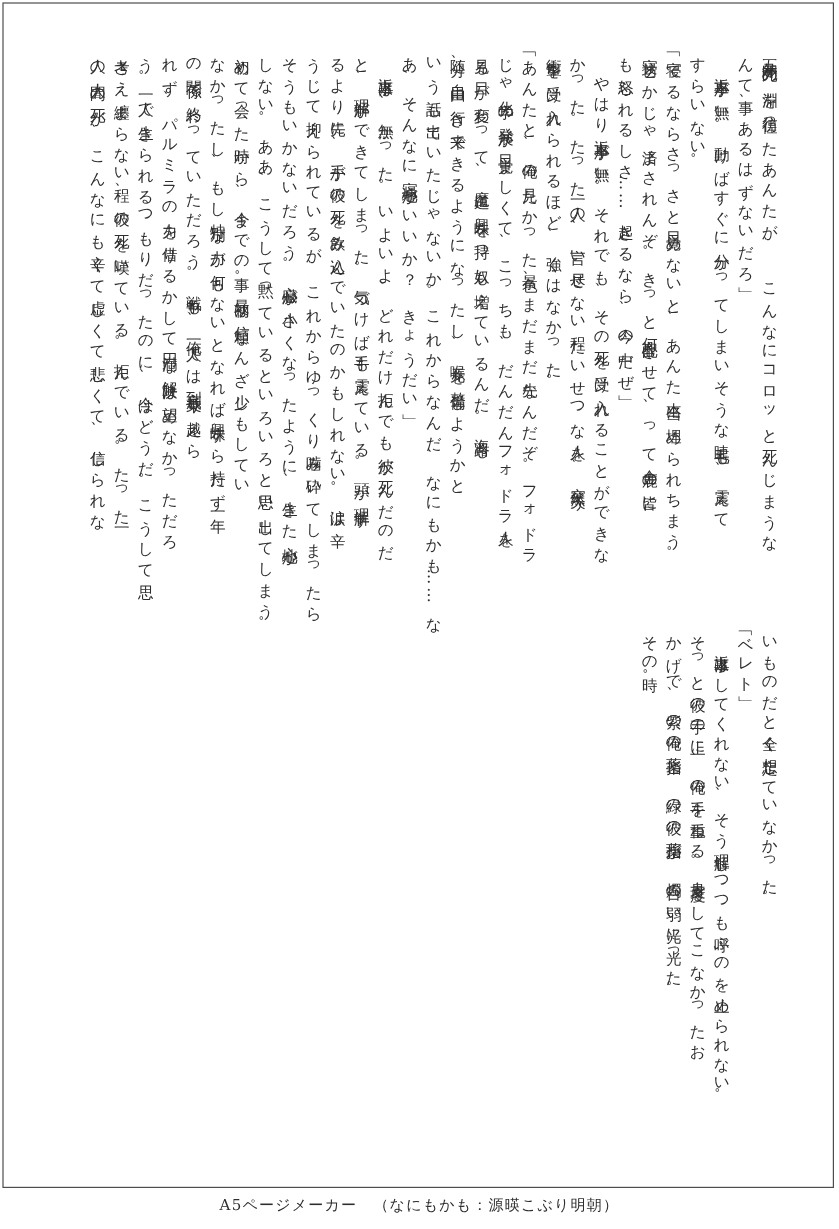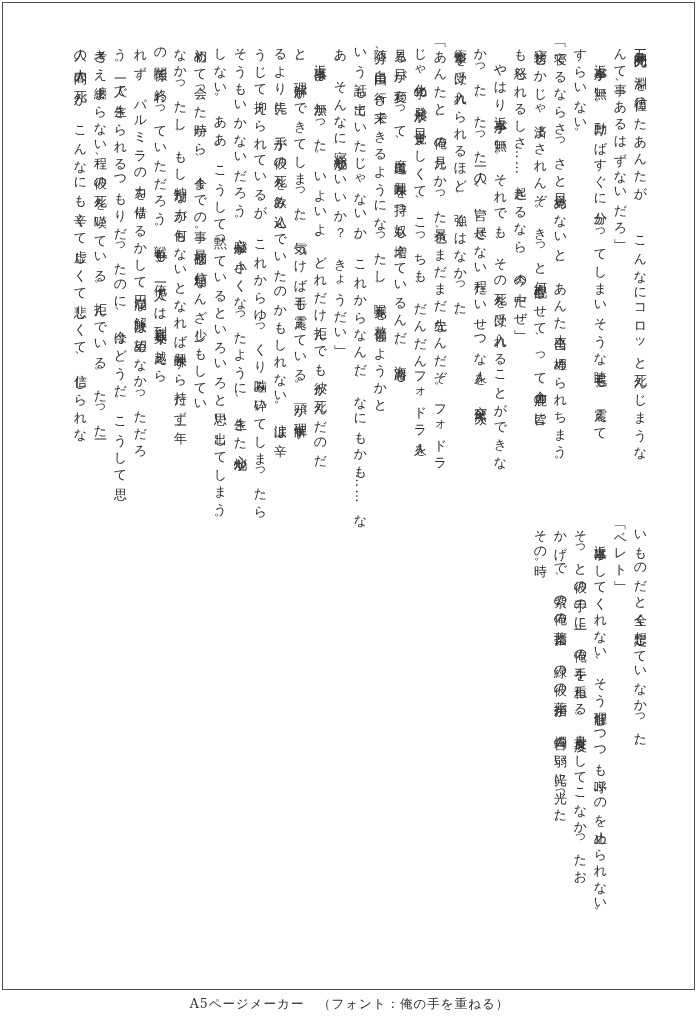--- a/index.html
+++ b/index.html
@@ -62,13 +62,13 @@
   }
 </style>
 </head>
 <body>
 
 <div class="page">
   <div class="vtext vtext-top"><p>五年間死の淵を彷徨ったあんたが、　こんなにコロッと死んじまうな</p><p>んて事、あるはずないだろ」</p><p>　返事が無い。動けばすぐに分かってしまいそうな睫毛も、震えて</p><p>すらいない。</p><p>「寝てるならさっさと目覚めないと、あんた本当に埋められちまう。</p><p>寝坊とかじゃ済まされんぞ。きっと何心配させて、って金鹿の皆に</p><p>も怒られるしさ……起きるなら、今の中だぜ」</p><p>　やはり返事が無い。それでも、その死を受け入れることができな</p><p>かった。たった一人の、言い尽せない程たいせつな人を、突然失う</p><p>衝撃を受け入れられるほど、強くはなかった。</p><p>「あんたと、俺の見たかった景色、まだまだ先なんだぞ。フォドラ</p><p>じゃ化学の発展が目覚ましくて、こっちも、だんだんフォドラ人を</p><p>見る目が変わって、魔道に興味を持つ奴も増えているんだ。海路も</p><p>随分、自由に行き来できるようになったし、喉元を整備しようかと</p><p>いう話も出ていたじゃないか。これからなんだ、なにもかも……な</p><p>あ、そんなに寝心地がいいか？　きょうだい」</p><p>　返事は、無かった。いよいよ、どれだけ拒んでも彼が死んだのだ</p><p>と、理解ができてしまった。気づけば手も震えている。頭が理解す</p><p>るより先に、手が彼の死を飲み込んでいたのかもしれない。涙は辛</p><p>うじて抑えられているが、これからゆっくり噛み砕いてしまったら</p><p>そうもいかないだろう。心臓が小さくなったように、生きた心地が</p><p>しない。ああ、こうして黙っているといろいろと思い出してしまう。</p><p>初めて会った時から、今までの事。最初は信頼なんざ少しもしてい</p><p>なかったし、もし特別な力が何もないとなれば興味すら持たず一年</p><p>の関係で終わっていただろう。戦争も、俺一人では到底乗り越えら</p><p>れず、パルミラの力を借りるかして円満な解決は望めなかっただろ</p><p>う。一人で生きられるつもりだったのに、今はどうだ。こうして思</p><p>考さえ纏まらない程、彼の死を嘆いている。拒んでいる。たった一</p><p>人の人間の死が、こんなにも辛くて虚しくて悲しくて、信じられな</p></div>
   <div class="vtext vtext-bottom"><p>いものだと全く想定していなかった。</p><p>「ベレト」</p><p>　返事はしてくれない、そう理解しつつも呼ぶのを止められない。</p><p>そっと彼の手の上に、俺の手を重ねる。身支度をしてこなかったお</p><p>かげで、紫の俺の薬指と、緑の彼の薬指が、燭台の弱い光に光った。</p><p>その時。</p></div>
 </div>
 
-<div class="footer-caption">A5ページメーカー　（フォント：俺の手を重ねる）</div>
+<div class="footer-caption">A5ページメーカー　（なにもかも：源暎こぶり明朝）</div>
 
 </body></html>

